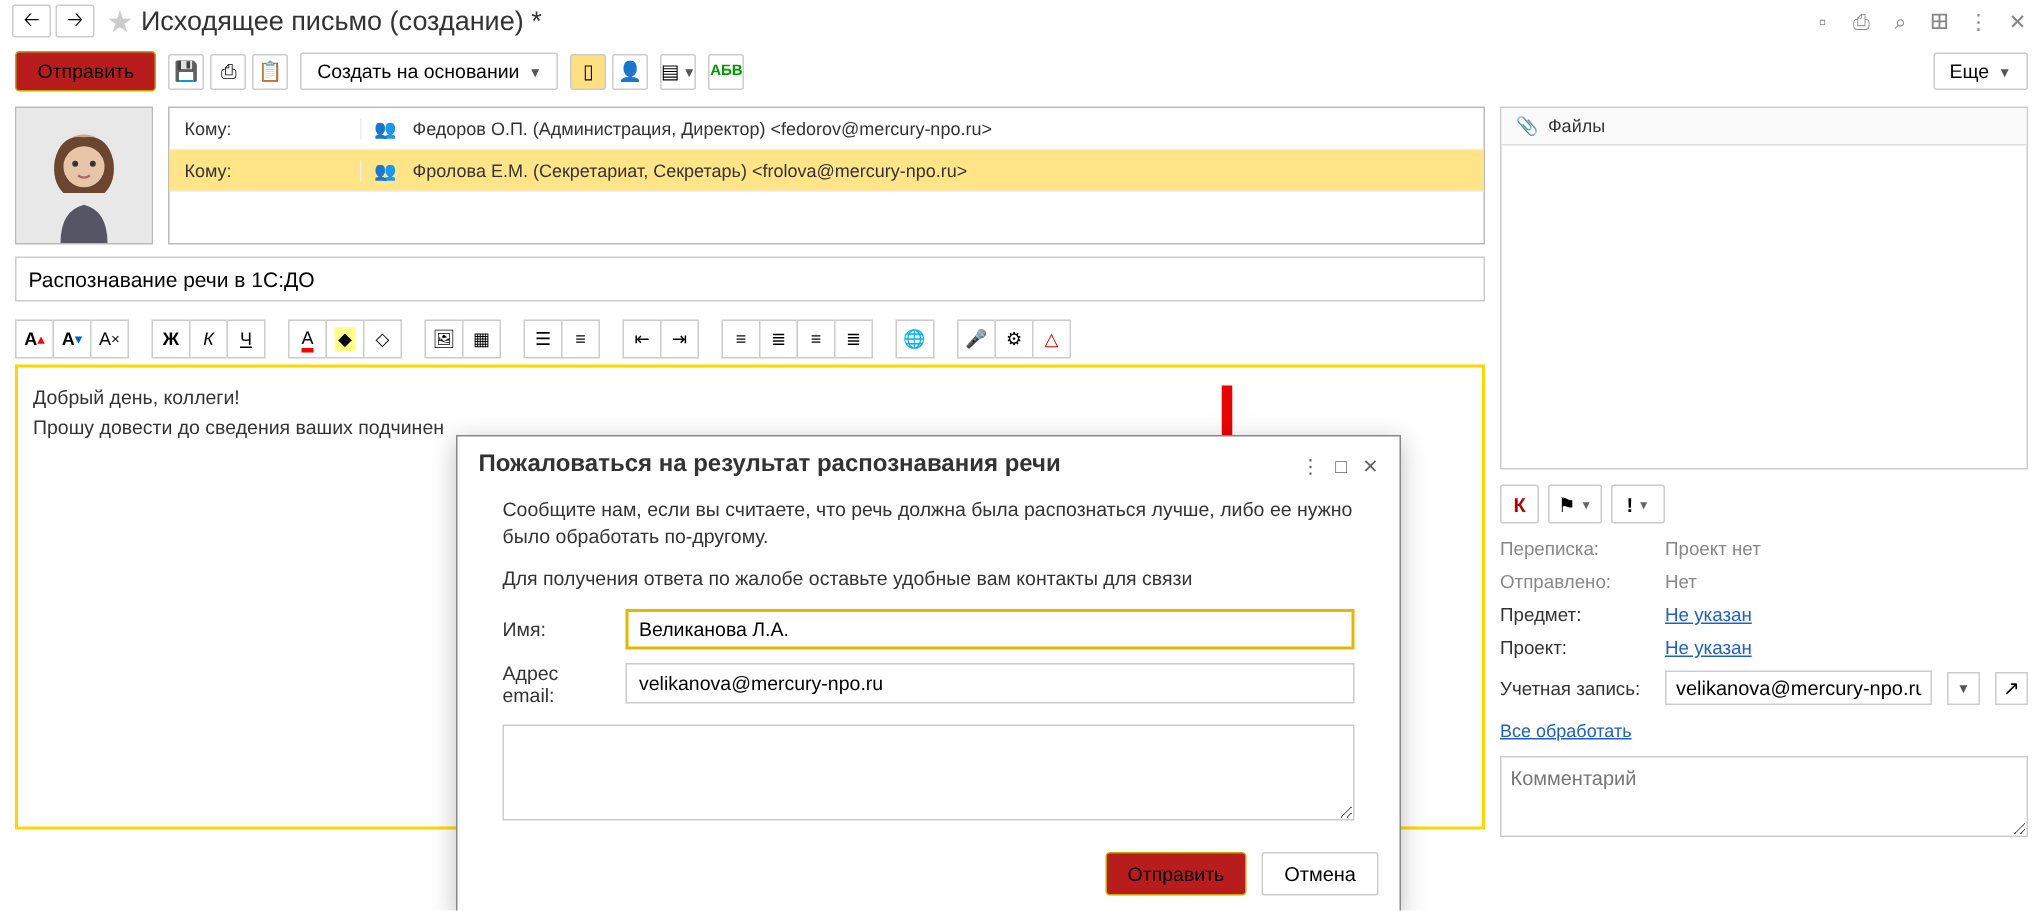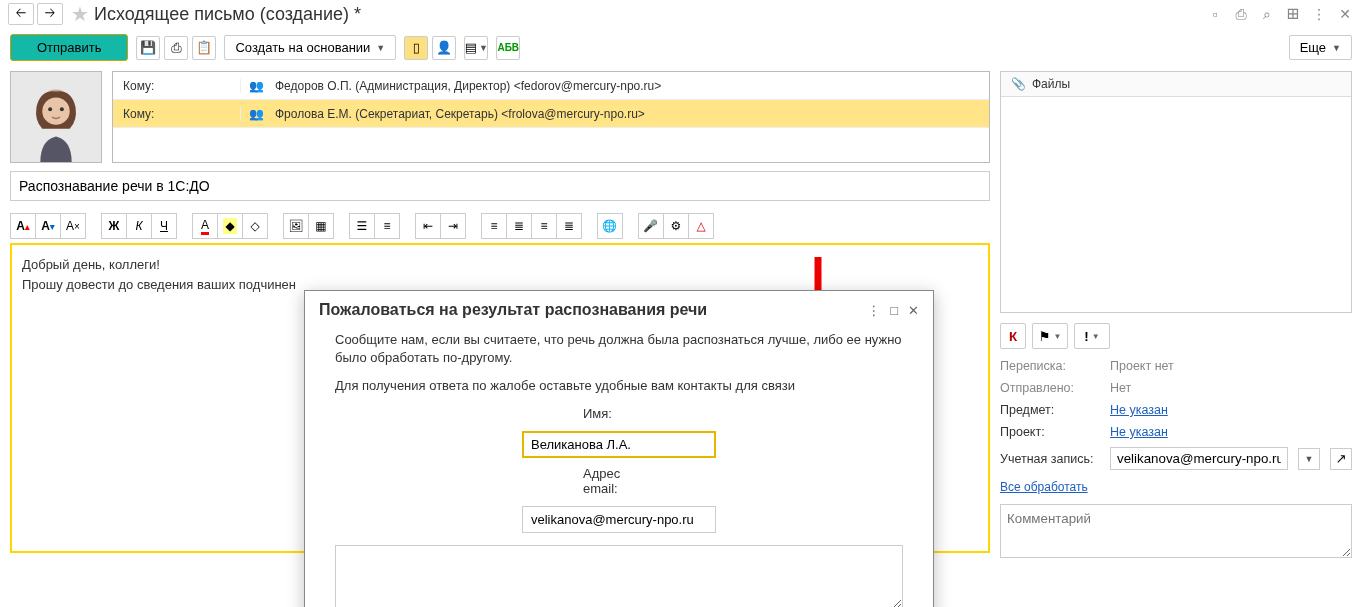--- a/index.html
+++ b/index.html
@@ -6,21 +6,21 @@
 body { background: #fff; font-size: 12px; color: #333; width: 1362px; height: 607px; overflow: hidden; position: relative; }
 
 .header { display: flex; align-items: center; padding: 4px 8px; height: 28px; }
 .nav-btn { width: 26px; height: 22px; border: 1px solid #ccc; background: #fff; display: inline-flex; align-items: center; justify-content: center; cursor: pointer; border-radius: 2px; margin-right: 3px; }
 .star-icon { color: #ccc; font-size: 20px; margin: 0 5px; }
 .title { font-size: 18px; font-weight: normal; flex: 1; }
 .header-right { display: flex; gap: 8px; align-items: center; }
 .header-icon { width: 18px; height: 18px; color: #888; cursor: pointer; display: flex; align-items: center; justify-content: center; font-size: 14px; }
 
 .toolbar { display: flex; align-items: center; padding: 6px 10px; gap: 8px; }
-.btn-primary { background: #14b8a6; border: 1px solid #c9a400; padding: 5px 26px; font-size: 13px; cursor: pointer; border-radius: 3px; }
+.btn-primary { background: #b91c1c; border: 1px solid #c9a400; padding: 5px 14px; font-size: 13px; cursor: pointer; border-radius: 3px; }
 .btn-icon { width: 24px; height: 24px; border: 1px solid #ccc; background: #fff; cursor: pointer; border-radius: 2px; display: inline-flex; align-items: center; justify-content: center; font-size: 13px; }
 .btn-dropdown { border: 1px solid #ccc; background: #fff; padding: 4px 10px; cursor: pointer; border-radius: 2px; font-size: 13px; display: flex; align-items: center; gap: 6px; }
 .toolbar-group { display: flex; gap: 4px; }
 .toolbar-right { margin-left: auto; }
 
 .main-layout { display: flex; padding: 4px 10px; gap: 10px; }
 .left-col { width: 980px; }
 .right-col { flex: 1; }
 
 .recipients { display: flex; gap: 10px; margin-bottom: 8px; }
@@ -63,21 +63,21 @@
 .all-req { color: #2060c0; text-decoration: underline; cursor: pointer; margin-top: 10px; display: inline-block; }
 .comment-box { width: 100%; border: 1px solid #ccc; padding: 6px; color: #aaa; margin-top: 10px; height: 54px; }
 
 .dialog { position: absolute; left: 304px; top: 290px; width: 630px; background: #fff; border: 1px solid #888; box-shadow: 0 4px 16px rgba(0,0,0,0.25); }
 .dlg-head { display: flex; align-items: center; padding: 10px 14px 4px; }
 .dlg-title { font-size: 16px; font-weight: bold; flex: 1; }
 .dlg-icons { display: flex; gap: 10px; color: #666; }
 .dlg-icons span { cursor: pointer; font-size: 13px; }
 .dlg-body { padding: 8px 30px; font-size: 13px; }
 .dlg-text { margin-bottom: 10px; line-height: 1.4; }
-.dlg-row { display: flex; align-items: center; margin-bottom: 8px; gap: 10px; flex-direction: column; }
+.dlg-row { display: flex; align-items: center; margin-bottom: 8px; gap: 10px; }
 .dlg-row label { width: 72px; }
 .dlg-row input { flex: 1; border: 1px solid #ccc; padding: 5px 8px; font-size: 13px; }
 .dlg-row input.focus { border: 2px solid #e5b800; padding: 4px 7px; }
 .dlg-textarea { width: 100%; border: 1px solid #ccc; height: 64px; margin-top: 4px; }
 .dlg-foot { display: flex; justify-content: flex-end; gap: 10px; padding: 10px 14px 14px; }
 .btn-cancel { background: #fff; border: 1px solid #ccc; padding: 6px 14px; cursor: pointer; border-radius: 2px; }
 
 .arrow-overlay { position: absolute; left: 806px; top: 255px; pointer-events: none; }
 
 .chev { font-size: 9px; color: #555; }

